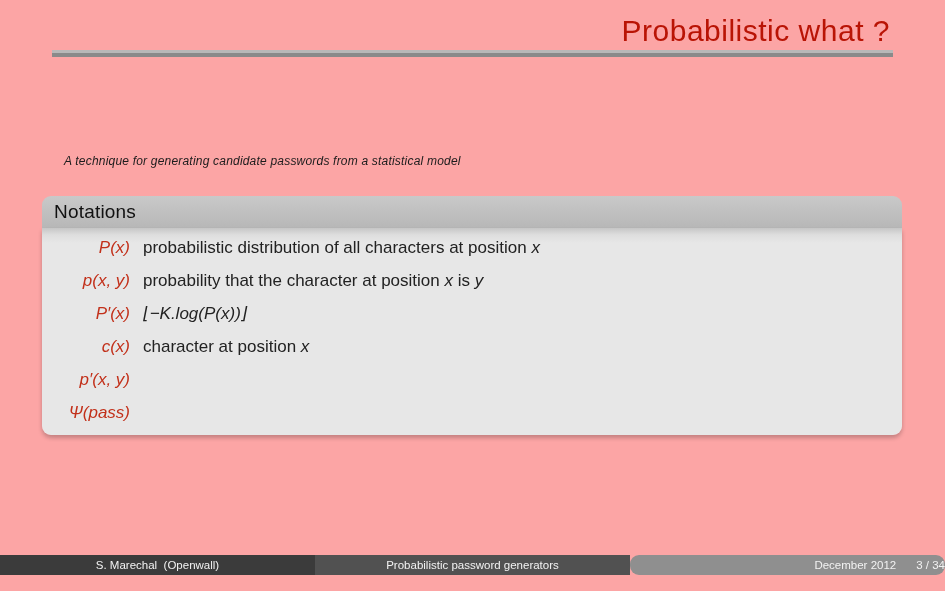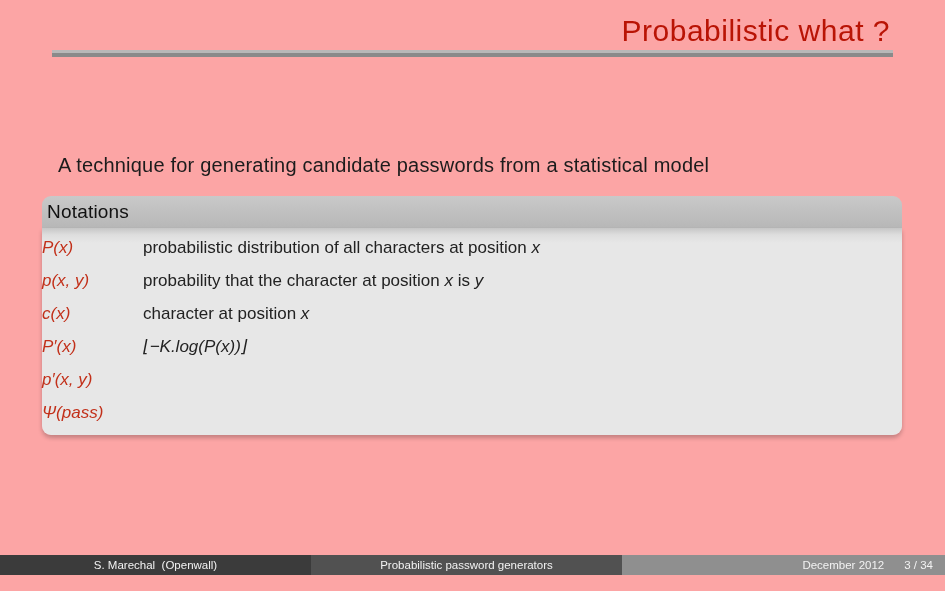--- a/index.html
+++ b/index.html
@@ -11,60 +11,60 @@
   .frame-title{
     position:absolute;top:14px;left:0;right:55px;
     text-align:right;font-size:30px;line-height:34px;
     color:var(--title-red,#b91405);letter-spacing:0.5px;white-space:pre;
   }
   .title-separator{position:absolute;left:52px;top:50px;width:841px;}
   .title-separator .sep-light{height:3px;background:var(--sep-light,#b8b8b8);}
   .title-separator .sep-dark{height:4px;background:var(--sep-dark,#8a8a8a);}
   
   .intro-text{
-    position:absolute;left:58px;top:154px;right:40px;
-    font-size:20px;color:#1c1c1c;letter-spacing:0.2px;
+    position:absolute;left:64px;top:154px;right:40px;
+    font-size:12px;color:#1c1c1c;letter-spacing:0.2px;font-style:italic;
   }
   
   .block{position:absolute;left:42px;top:196px;width:860px;}
   .block-header{
-    height:32px;line-height:32px;padding-left:5px;
+    height:32px;line-height:32px;padding-left:12px;
     border-radius:9px 9px 0 0;
     background:linear-gradient(to bottom,
       var(--blk-head-top,#c9c9c9),var(--blk-head-bot,#b7b7b7));
     font-size:19px;color:#111111;letter-spacing:0.2px;
   }
   .block-body{
     border-radius:0 0 9px 9px;
     background:linear-gradient(to bottom,
       #c6c6c6 0px,#dedede 7px,var(--blk-body,#e7e7e7) 15px,var(--blk-body,#e7e7e7) 100%);
     padding:3px 0 6px 0;
     box-shadow:0 3px 4px rgba(0,0,0,0.22);
   }
   .notation-row{display:flex;height:33px;align-items:center;}
   .notation-term{
-    width:88px;flex:0 0 88px;text-align:left;
+    width:88px;flex:0 0 88px;text-align:right;
     font-style:italic;font-size:17px;color:var(--term-red,#c2301a);
     white-space:pre;
   }
   .notation-desc{
     margin-left:13px;font-size:17px;color:#222222;white-space:pre;
   }
   .notation-desc .seg-italic{font-style:italic;}
   
   .footline{
     position:absolute;left:0;bottom:16px;width:945px;height:20px;
     display:flex;font-size:11.5px;color:#f2f2f2;line-height:20px;
   }
   .footline .seg{flex:1 1 0;display:flex;align-items:center;justify-content:center;white-space:pre;}
   .seg-author{background:var(--foot-left,#3b3b3b);}
   .seg-title{background:var(--foot-mid,#515151);}
   .seg-date{
     background:var(--foot-right,#8f8f8f);
-    justify-content:flex-end !important;gap:20px;padding-right:12px;box-sizing:border-box;
+    justify-content:flex-end !important;gap:20px;padding-right:0;box-sizing:border-box;border-radius:9px;
   }
 </style>
 </head>
 <body>
 
 <div class="slide" style="--title-red: #b91405; --term-red: #c2301a; --sep-light: #b8b8b8; --sep-dark: #8a8a8a; --blk-head-top: #c9c9c9; --blk-head-bot: #b7b7b7; --blk-body: #e7e7e7; --foot-left: #3b3b3b; --foot-mid: #515151; --foot-right: #8f8f8f;">
 
   <div class="frame-title">Probabilistic what ?</div>
 
   <div class="title-separator">
@@ -79,26 +79,26 @@
     <div class="block-body">
         <div class="notation-row">
           <span class="notation-term">P(x)</span>
           <span class="notation-desc"><span>probabilistic distribution of all characters at position </span><span class="seg-italic">x</span></span>
         </div>
         <div class="notation-row">
           <span class="notation-term">p(x, y)</span>
           <span class="notation-desc"><span>probability that the character at position </span><span class="seg-italic">x</span><span> is </span><span class="seg-italic">y</span></span>
         </div>
         <div class="notation-row">
+          <span class="notation-term">P′(x)</span>
+          <span class="notation-desc"><span class="seg-italic">⌊−K.log(P(x))⌋</span></span>
+        </div>
+        <div class="notation-row">
           <span class="notation-term">c(x)</span>
           <span class="notation-desc"><span>character at position </span><span class="seg-italic">x</span></span>
-        </div>
-        <div class="notation-row">
-          <span class="notation-term">P′(x)</span>
-          <span class="notation-desc"><span class="seg-italic">⌊−K.log(P(x))⌋</span></span>
         </div>
         <div class="notation-row">
           <span class="notation-term">p′(x, y)</span>
         </div>
         <div class="notation-row">
           <span class="notation-term">Ψ(pass)</span>
         </div>
       </div>
   </div>
 

